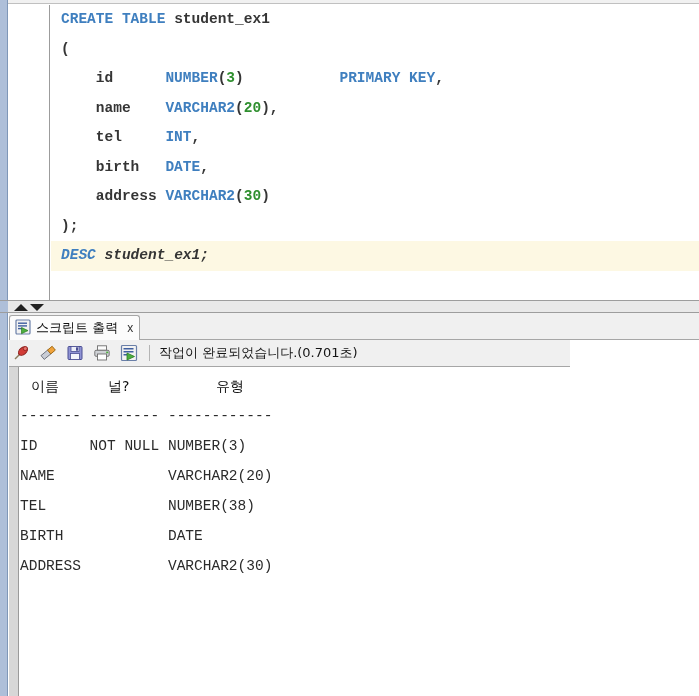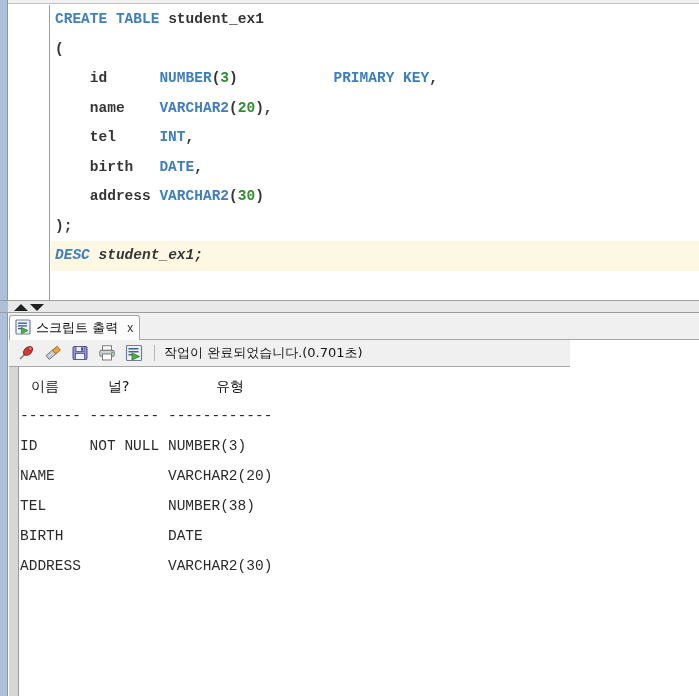--- a/index.html
+++ b/index.html
@@ -70,21 +70,21 @@
     background: #ffffff;
     font-family: "Liberation Mono", "DejaVu Sans Mono", monospace;
     font-size: 14.5px;
     line-height: 29.5px;
     white-space: pre;
     overflow: hidden;
   }
   .code-line {
     position: relative;
     height: 29.5px;
-    padding-left: 4px;
+    padding-left: 10px;
     box-sizing: border-box;
   }
   .code-line.current {
     background: #fdf8e3;
     font-style: italic;
   }
   
   .fold-guide {
     position: absolute;
     left: 60px; top: 18px;
@@ -211,21 +211,20 @@
   .op-toolbar {
     position: absolute;
     left: 9px; top: 27px;
     width: 561px;
     height: 27px;
     background: #f0f0f0;
     border-bottom: 1px solid #a6a6a6;
     box-sizing: border-box;
     display: flex;
     align-items: center;
-    padding-left: 5px;
     gap: 3px;
   }
   .tb-btn {
     width: 22px; height: 22px;
     display: flex;
     align-items: center;
     justify-content: center;
     border: 1px solid transparent;
   }
   .tb-sep {

